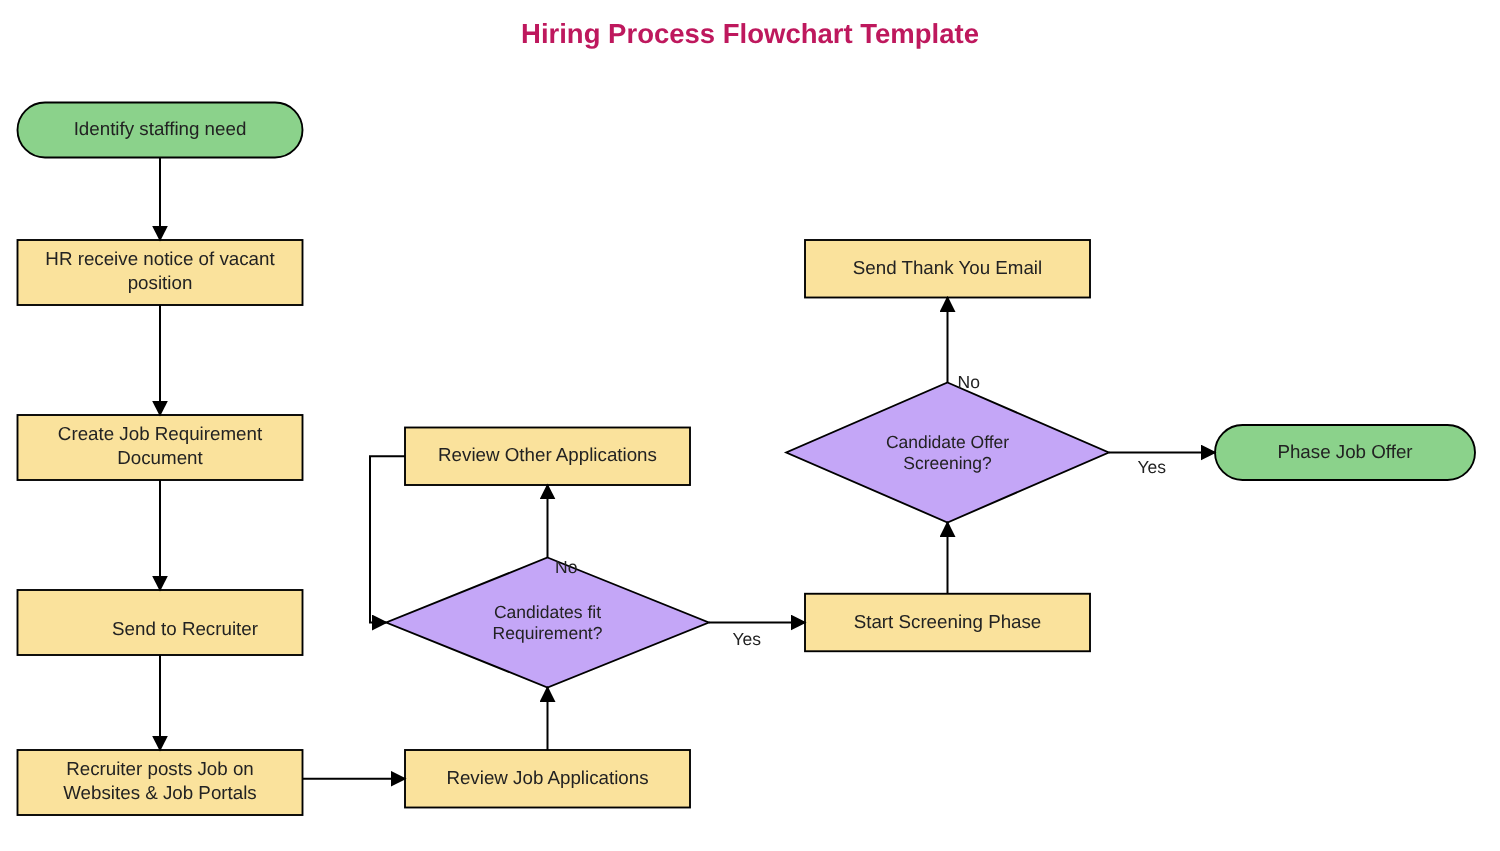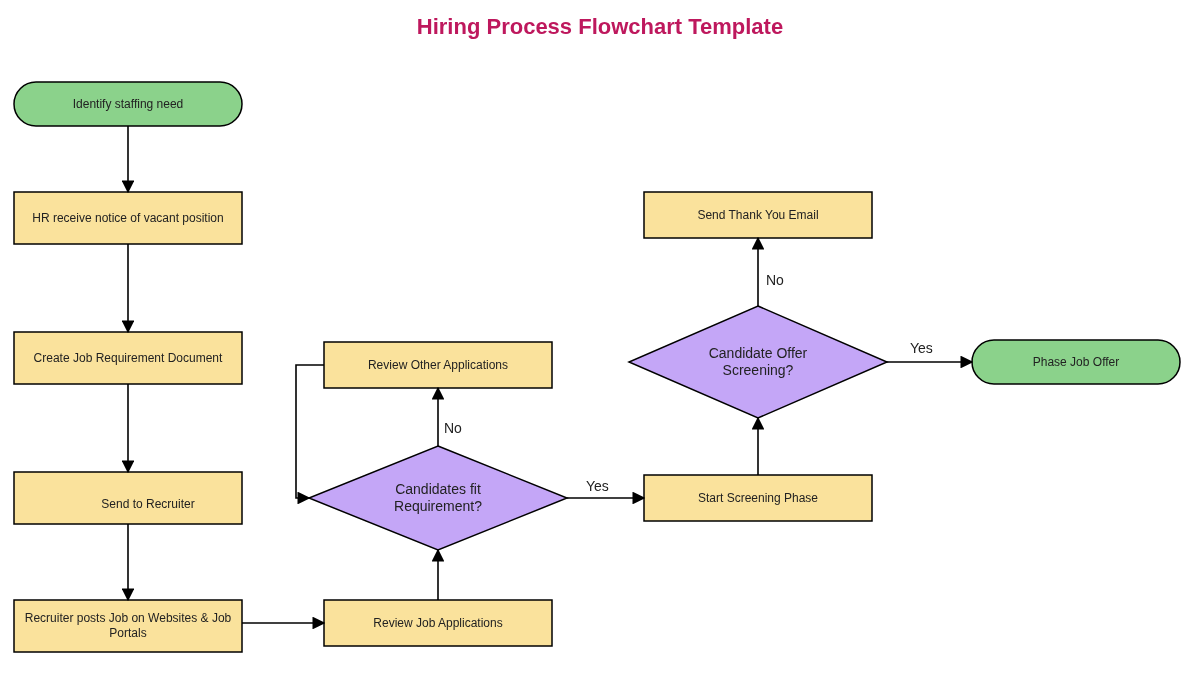--- a/index.html
+++ b/index.html
@@ -21,36 +21,37 @@
     font-size: 22px;
     font-weight: 700;
     color: #be185d;
   }
   svg.canvas {
     position: absolute;
     left: 0; top: 0;
     width: 1200px; height: 681px;
   }
   .node-label {
-    font-size: 12px;
+    font-size: 15px;
     color: #222;
     text-align: center;
     display: flex;
     align-items: center;
     justify-content: center;
     line-height: 1.25;
     padding: 4px 8px;
     box-sizing: border-box;
     pointer-events: none;
   }
   .edge-label {
     font-size: 14px;
     color: #222;
     position: absolute;
     text-align: center;
+    margin-top: 25px;
   }
 </style>
 </head>
 <body>
 
 <div class="title">Hiring Process Flowchart Template</div>
 
 <svg class="canvas" viewBox="0 0 1200 681">
   <defs>
     <marker id="arrow" viewBox="0 0 10 10" refX="9" refY="5" markerWidth="8" markerHeight="8" orient="auto-start-reverse">

